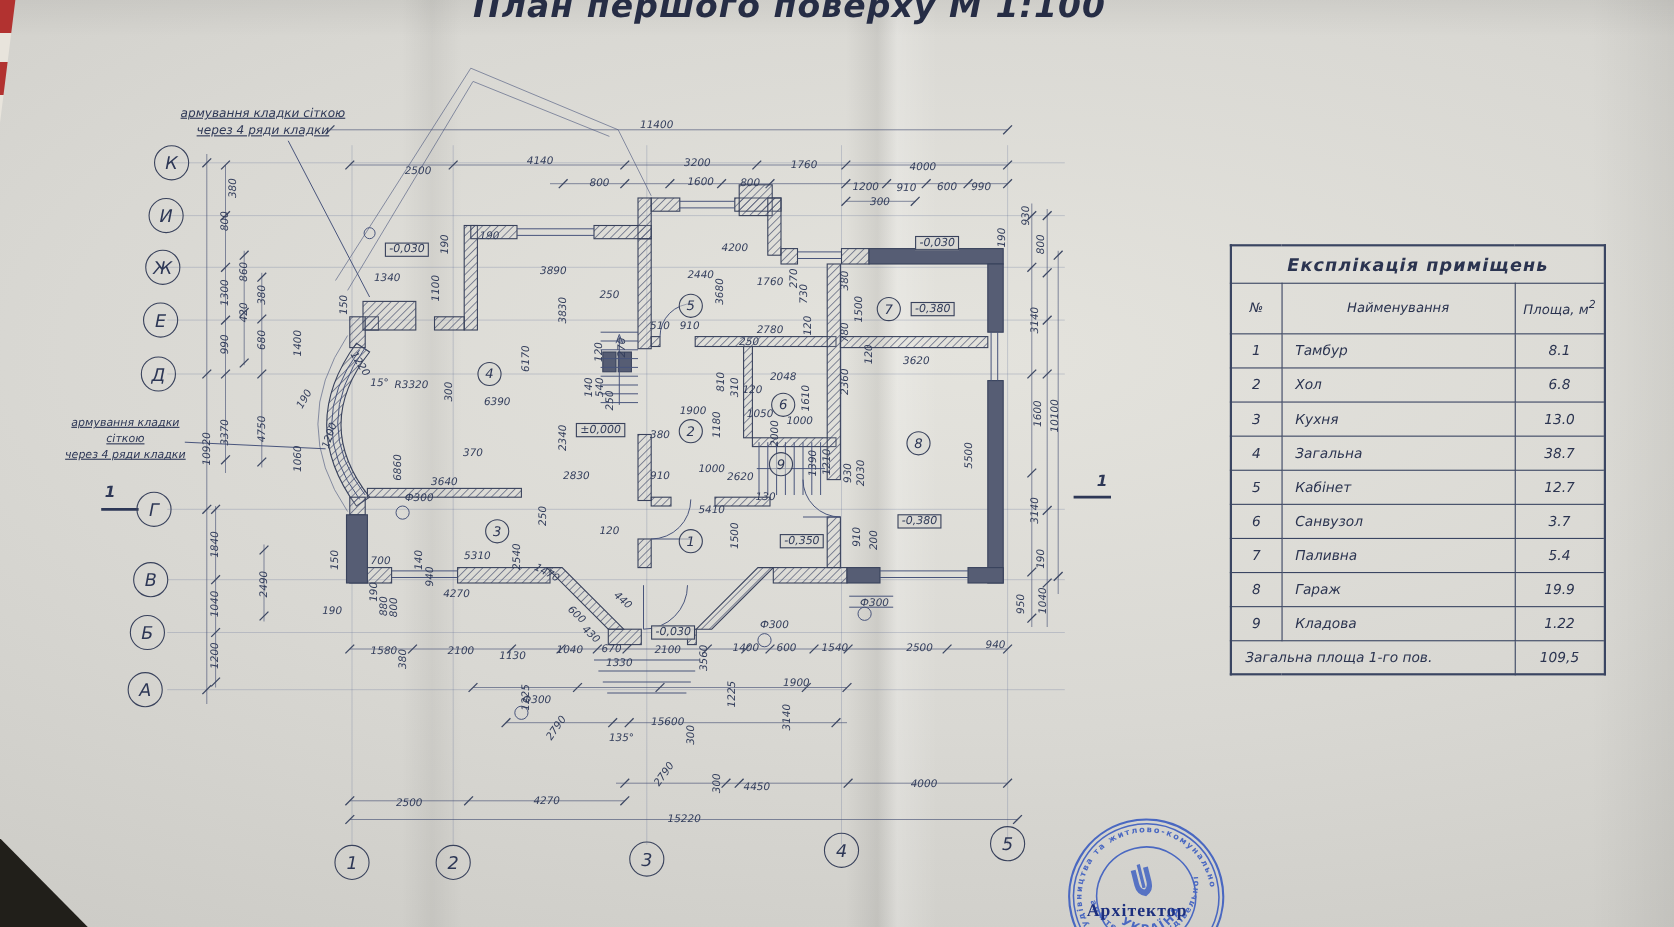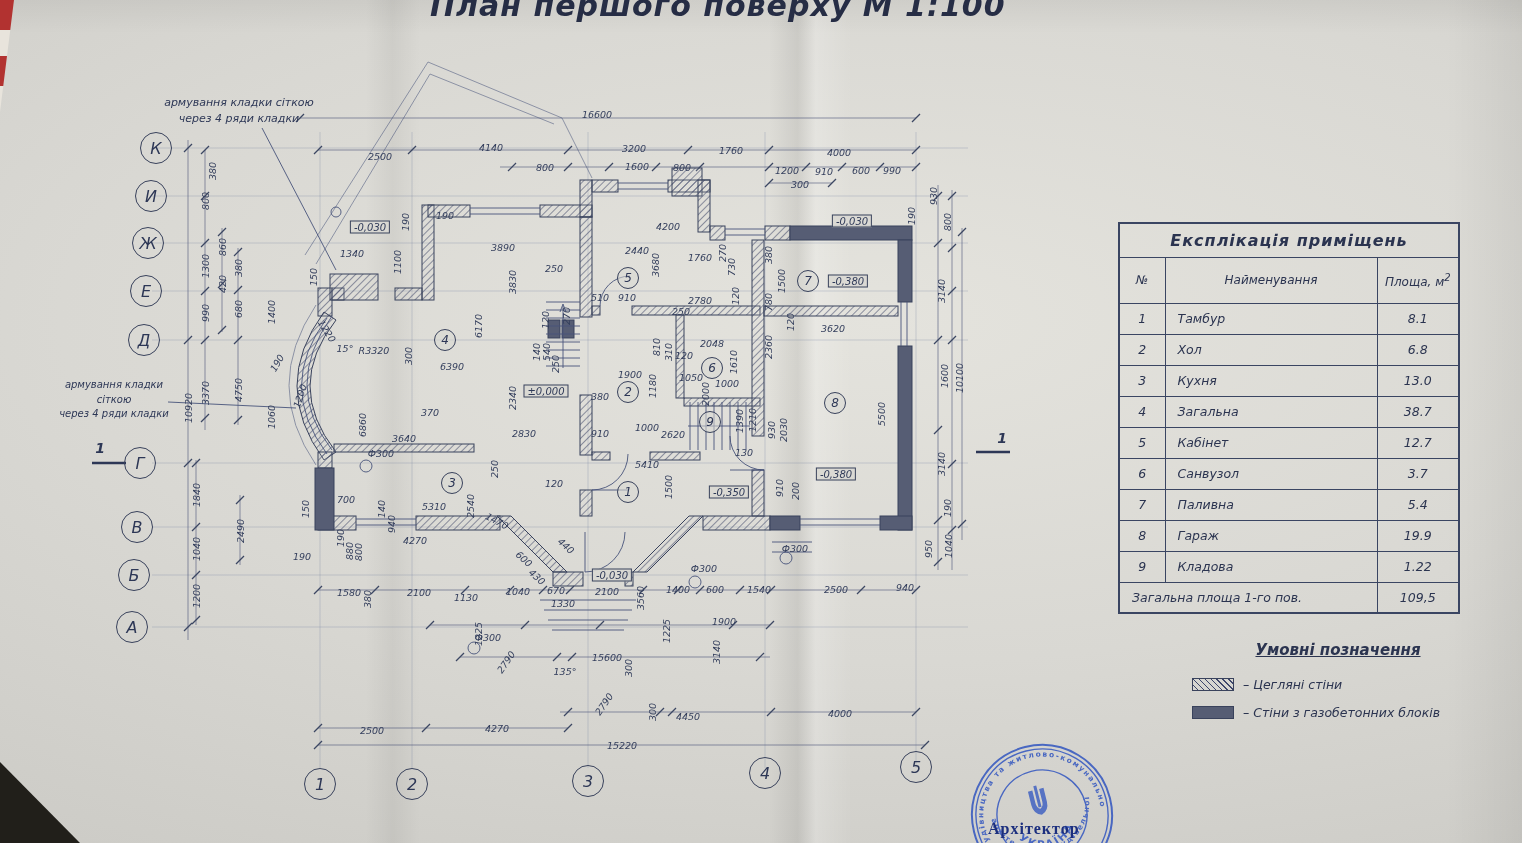--- a/index.html
+++ b/index.html
@@ -29,21 +29,21 @@
   .dim{font:italic 9.5px "DejaVu Sans",sans-serif;color:#333e5c}
   .level{font:italic 10px "DejaVu Sans",sans-serif;color:#2f3a58;border:1px solid #39425c;
     padding:0 3px;background:rgba(217,216,211,.9)}
   .room{width:22px;height:22px;border:1.2px solid #39425c;border-radius:50%;display:flex;
     align-items:center;justify-content:center;font:italic 12px "DejaVu Sans",sans-serif;
     color:#2d3756;background:rgba(217,216,211,.55)}
   .axisbubble{width:32px;height:32px;border:1.3px solid #39425c;border-radius:50%;display:flex;
     align-items:center;justify-content:center;font:italic 16px "DejaVu Sans",sans-serif;color:#2d3756}
   .sec{font:italic 700 14px "DejaVu Sans",sans-serif;color:#2d3756}
   .note{position:absolute;font:italic 11px/1.45 "DejaVu Sans",sans-serif;color:#2d3756;text-align:center}
-  .note div{}
+  .note div{text-decoration:underline}
   .note-top{left:150px;top:95px;width:178px}
   .note-left{left:46px;top:378px;width:136px;font-size:10px}
   table.expl{position:absolute;left:1118px;top:222px;width:342px;border-collapse:collapse;
     color:#2b3450;font-style:italic}
   .expl th,.expl td{border:1px solid #3a4562}
   .expl{border:2px solid #3a4562}
   .t-title{height:34px;font:italic 700 16px "DejaVu Sans",sans-serif;letter-spacing:1px}
   .h-num{width:46px;height:46px;font:italic 12px "DejaVu Sans",sans-serif}
   .h-name{font:italic 12px "DejaVu Sans",sans-serif}
   .h-area{width:82px;font:italic 12px "DejaVu Sans",sans-serif}
@@ -306,21 +306,21 @@
       <path d="M168,402 L296,408"></path>
     </g>
 
     <g stroke="#2d3756" stroke-width="2.5">
       <line x1="92" y1="463" x2="126" y2="463"></line>
       <line x1="976" y1="452" x2="1010" y2="452"></line>
     </g>
   </svg>
 
   <div id="labels">
-      <span class="dim" style="left: 597px; top: 114px;">16600</span>
+      <span class="dim" style="left: 597px; top: 114px;">11400</span>
       <span class="dim" style="left: 380px; top: 156px;">2500</span>
       <span class="dim" style="left: 491px; top: 147px;">4140</span>
       <span class="dim" style="left: 634px; top: 148px;">3200</span>
       <span class="dim" style="left: 731px; top: 150px;">1760</span>
       <span class="dim" style="left: 839px; top: 152px;">4000</span>
       <span class="dim" style="left: 545px; top: 167px;">800</span>
       <span class="dim" style="left: 637px; top: 166px;">1600</span>
       <span class="dim" style="left: 682px; top: 167px;">800</span>
       <span class="dim" style="left: 787px; top: 170px;">1200</span>
       <span class="dim" style="left: 824px; top: 171px;">910</span>
@@ -394,34 +394,34 @@
       <span class="dim" style="left: 705px; top: 394px; transform: translate(-50%, -50%) rotate(-90deg);">2000</span>
       <span class="dim" style="left: 768px; top: 347px; transform: translate(-50%, -50%) rotate(-90deg);">2360</span>
       <span class="dim" style="left: 833px; top: 328px;">3620</span>
       <span class="dim" style="left: 430px; top: 412px;">370</span>
       <span class="dim" style="left: 524px; top: 433px;">2830</span>
       <span class="dim" style="left: 600px; top: 433px;">910</span>
       <span class="dim" style="left: 647px; top: 427px;">1000</span>
       <span class="dim" style="left: 673px; top: 434px;">2620</span>
       <span class="dim" style="left: 739px; top: 421px; transform: translate(-50%, -50%) rotate(-90deg);">1390</span>
       <span class="dim" style="left: 752px; top: 420px; transform: translate(-50%, -50%) rotate(-90deg);">1210</span>
-      <span class="dim" style="left: 744px; top: 452px; text-align: center;">130</span>
+      <span class="dim" style="left: 696px; top: 452px; text-align: center;">130</span>
       <span class="dim" style="left: 771px; top: 430px; transform: translate(-50%, -50%) rotate(-90deg);">930</span>
       <span class="dim" style="left: 783px; top: 430px; transform: translate(-50%, -50%) rotate(-90deg);">2030</span>
       <span class="dim" style="left: 881px; top: 414px; transform: translate(-50%, -50%) rotate(-90deg);">5500</span>
       <span class="dim" style="left: 647px; top: 464px;">5410</span>
       <span class="dim" style="left: 494px; top: 469px; transform: translate(-50%, -50%) rotate(-90deg);">250</span>
       <span class="dim" style="left: 554px; top: 483px;">120</span>
       <span class="dim" style="left: 668px; top: 487px; transform: translate(-50%, -50%) rotate(-90deg);">1500</span>
       <span class="dim" style="left: 779px; top: 488px; transform: translate(-50%, -50%) rotate(-90deg);">910</span>
       <span class="dim" style="left: 795px; top: 491px; transform: translate(-50%, -50%) rotate(-90deg);">200</span>
       <span class="dim" style="left: 470px; top: 506px; transform: translate(-50%, -50%) rotate(-90deg);">2540</span>
       <span class="dim" style="left: 434px; top: 506px;">5310</span>
       <span class="dim" style="left: 497px; top: 521px; transform: translate(-50%, -50%) rotate(28deg);">1470</span>
-      <span class="dim" style="left: 346px; top: 499px;">700</span>
+      <span class="dim" style="left: 346px; top: 510px;">700</span>
       <span class="dim" style="left: 381px; top: 509px; transform: translate(-50%, -50%) rotate(-90deg);">140</span>
       <span class="dim" style="left: 391px; top: 524px; transform: translate(-50%, -50%) rotate(-90deg);">940</span>
       <span class="dim" style="left: 305px; top: 509px; transform: translate(-50%, -50%) rotate(-90deg);">150</span>
       <span class="dim" style="left: 340px; top: 538px; transform: translate(-50%, -50%) rotate(-90deg);">190</span>
       <span class="dim" style="left: 349px; top: 551px; transform: translate(-50%, -50%) rotate(-90deg);">880</span>
       <span class="dim" style="left: 358px; top: 552px; transform: translate(-50%, -50%) rotate(-90deg);">800</span>
       <span class="dim" style="left: 302px; top: 556px;">190</span>
       <span class="dim" style="left: 362px; top: 425px; transform: translate(-50%, -50%) rotate(-90deg);">6860</span>
       <span class="dim" style="left: 404px; top: 438px;">3640</span>
       <span class="dim" style="left: 381px; top: 453px;">Ф300</span>
@@ -573,33 +573,20 @@
         </tr>
       </tbody>
     <tfoot>
       <tr>
         <td class="c-total" colspan="2">Загальна площа 1-го пов.</td>
         <td class="c-area">109,5</td>
       </tr>
     </tfoot>
   </table>
 
-  <div class="legend">
-    <div class="lg-title">Умовні позначення</div>
-    <div id="legend-items">
-        <div class="lg-row">
-          <span class="sw sw-brick"></span>
-          <span class="lg-label">–  Цегляні стіни</span>
-        </div>
-        <div class="lg-row">
-          <span class="sw sw-block"></span>
-          <span class="lg-label">–  Стіни з газобетонних блоків</span>
-        </div>
-      </div>
-  </div>
 
   <svg class="stamp" viewBox="-82 -82 164 164">
     <defs>
       <path id="arcT" d="M -58 10 A 58.8 58.8 0 1 1 58 10"></path>
       <path id="arcB" d="M -50 -6 A 50.5 50.5 0 0 0 50 -6"></path>
       <path id="arcC" d="M -32 10 A 33.8 33.8 0 0 0 32 10"></path>
     </defs>
     <circle r="70"></circle>
     <circle r="66" class="inner"></circle>
     <circle r="45" class="inner"></circle>

